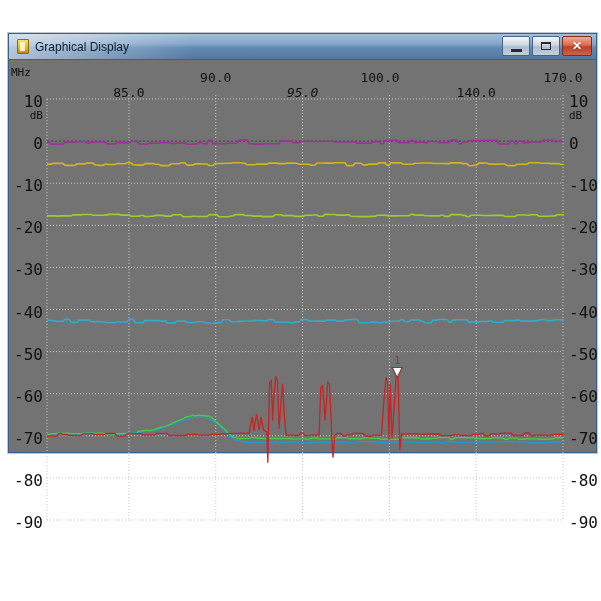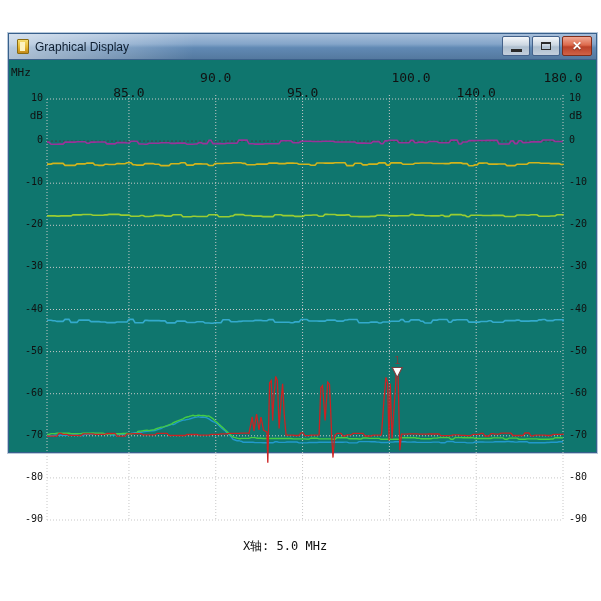--- a/index.html
+++ b/index.html
@@ -18,25 +18,25 @@
   .title-text { font-size:12px; color:#0e1e30; z-index:1; }
   .controls { position:absolute; right:4px; top:2px; display:flex; gap:2px; z-index:2; }
   .wbtn { width:28px; height:20px; border:1px solid #44628a; border-radius:2px; cursor:default;
       background:linear-gradient(180deg,#f4f7fa,#ccd7e2 45%,#aebfcf 55%,#c3cfdc);
       display:flex; align-items:center; justify-content:center; }
   .wbtn .min-glyph { width:11px; height:3px; background:#2a2a2a; margin-top:9px; }
   .wbtn .max-glyph { width:10px; height:8px; border:1px solid #2a2a2a; border-top:2px solid #2a2a2a; background:transparent; }
   .wbtn.close { width:30px; background:linear-gradient(180deg,#f0a894,#dd6a4c 45%,#bb4128 55%,#cf6248);
       border-color:#7e2d1a; color:#fff; font-size:12px; font-weight:bold; text-shadow:0 1px 1px rgba(0,0,0,.4); }
 
-  .client { position:absolute; left:0; top:26px; right:0; bottom:0; background:#0f766e; }
+  .client { position:absolute; left:0; top:26px; right:0; bottom:0; background:#737373; }
 
   .unit-label { position:absolute; font-family:"DejaVu Sans Mono", monospace; font-size:11px; color:#111; }
   .xtick { position:absolute; transform:translateX(-50%); font-family:"DejaVu Sans Mono", monospace; font-size:13px; color:#111; white-space:nowrap; }
-  .ytick { position:absolute; width:30px; font-family:"DejaVu Sans Mono", monospace; font-size:10px; color:#111; }
+  .ytick { position:absolute; width:30px; font-family:"DejaVu Sans Mono", monospace; font-size:16px; color:#111; }
   .ytick.left { text-align:right; }
   .ytick.right { text-align:left; }
   .footer-label { position:absolute; left:166px; top:478px; width:220px; text-align:center;
       font-family:"DejaVu Sans Mono", monospace; font-size:12px; color:#111; }
 
   #plot { position:absolute; left:38px; top:39px; overflow:visible; }
   .mklabel { font-family:"DejaVu Sans Mono", monospace; font-size:10px; fill:#7a4040; }
 </style>
 </head>
 <body>
@@ -59,24 +59,24 @@
   </div>
 
   <div class="client">
     <span class="unit-label" style="left:2px; top:6px;">MHz</span>
     <span class="unit-label" style="left:4px; top:49px; width:30px; text-align:right; position:absolute;">dB</span>
     <span class="unit-label" style="left:560px; top:49px;">dB</span>
 
     <div id="xticks">
         <div class="xtick" style="left: 119.949px; top: 25px; text-align: center;">85.0</div>
         <div class="xtick" style="left: 206.759px; top: 10px;">90.0</div>
-        <div class="xtick" style="left: 293.569px; top: 25px;">95.0</div>
-        <div class="xtick" style="left: 402px; top: 10px;">100.0</div>
+        <div class="xtick" style="left: 293.569px; top: 25px; font-style: italic;">95.0</div>
+        <div class="xtick" style="left: 371px; top: 10px;">100.0</div>
         <div class="xtick" style="left: 467.19px; top: 25px;">140.0</div>
-        <div class="xtick" style="left: 554px; top: 10px;">180.0</div>
+        <div class="xtick" style="left: 554px; top: 10px;">170.0</div>
       </div>
     <div id="yticks-left">
         <div class="ytick left" style="left: 4px; top: 32px;">10</div>
         <div class="ytick left" style="left: 4px; top: 74.1px;">0</div>
         <div class="ytick left" style="left: 4px; top: 116.2px;">-10</div>
         <div class="ytick left" style="left: 4px; top: 158.3px;">-20</div>
         <div class="ytick left" style="left: 4px; top: 200.4px;">-30</div>
         <div class="ytick left" style="left: 4px; top: 242.5px;">-40</div>
         <div class="ytick left" style="left: 4px; top: 284.6px;">-50</div>
         <div class="ytick left" style="left: 4px; top: 326.7px;">-60</div>
@@ -121,15 +121,14 @@
         <polyline points="0.0,65.1 0.0,65.1 2.0,65.1 4.0,65.1 6.0,64.4 8.0,64.4 10.0,64.4 12.0,64.4 14.0,64.4 16.0,64.4 18.0,66.4 20.0,66.4 22.0,66.4 24.0,66.4 26.0,66.4 28.0,66.4 30.0,64.9 32.0,64.9 34.0,64.9 36.0,64.9 38.0,64.9 40.0,64.1 42.0,64.1 44.0,64.1 46.0,64.1 48.0,66.0 50.0,66.0 52.0,66.4 54.0,66.4 56.0,66.4 58.0,65.2 60.0,65.2 62.0,65.5 64.0,65.5 66.0,65.5 68.0,65.5 70.0,64.6 72.0,64.6 74.0,64.8 76.0,64.8 78.0,64.8 80.0,63.8 82.0,63.8 84.0,63.8 86.0,65.7 88.0,65.7 90.0,66.1 92.0,66.1 94.0,66.1 96.0,66.1 98.0,64.6 100.0,64.6 102.0,64.6 104.0,64.6 106.0,64.6 108.0,65.3 110.0,65.3 112.0,65.3 114.0,66.6 116.0,66.6 118.0,66.6 120.0,66.6 122.0,66.6 124.0,64.8 126.0,64.8 128.0,64.8 130.0,64.8 132.0,64.8 134.0,63.8 136.0,63.8 138.0,63.8 140.0,66.1 142.0,66.1 144.0,66.1 146.0,66.1 148.0,64.9 150.0,64.9 152.0,64.9 154.0,64.9 156.0,65.0 158.0,65.0 160.0,65.0 162.0,66.5 164.0,66.5 166.0,66.5 168.0,64.5 170.0,64.5 172.0,64.5 174.0,64.5 176.0,64.5 178.0,64.2 180.0,64.2 182.0,64.2 184.0,64.2 186.0,63.8 188.0,63.8 190.0,63.8 192.0,63.8 194.0,63.8 196.0,64.4 198.0,64.4 200.0,65.8 202.0,65.8 204.0,65.8 206.0,65.8 208.0,65.8 210.0,65.1 212.0,65.1 214.0,65.1 216.0,65.1 218.0,65.1 220.0,65.1 222.0,64.1 224.0,64.1 226.0,64.1 228.0,64.1 230.0,64.1 232.0,64.6 234.0,64.6 236.0,64.6 238.0,64.6 240.0,64.1 242.0,64.1 244.0,64.1 246.0,64.1 248.0,64.3 250.0,64.3 252.0,65.3 254.0,65.3 256.0,65.3 258.0,65.3 260.0,65.3 262.0,65.3 264.0,66.2 266.0,66.2 268.0,66.2 270.0,64.0 272.0,64.0 274.0,64.0 276.0,64.0 278.0,64.1 280.0,64.1 282.0,64.1 284.0,64.1 286.0,64.1 288.0,63.8 290.0,63.8 292.0,63.8 294.0,63.8 296.0,63.8 298.0,63.8 300.0,66.6 302.0,66.6 304.0,66.6 306.0,66.6 308.0,64.2 310.0,64.2 312.0,64.2 314.0,64.2 316.0,65.9 318.0,65.9 320.0,65.9 322.0,65.1 324.0,65.1 326.0,65.1 328.0,65.1 330.0,65.1 332.0,63.9 334.0,63.9 336.0,63.9 338.0,63.9 340.0,66.1 342.0,66.1 344.0,63.9 346.0,63.9 348.0,63.9 350.0,63.9 352.0,63.9 354.0,63.9 356.0,65.3 358.0,65.3 360.0,65.3 362.0,65.3 364.0,65.3 366.0,65.3 368.0,64.2 370.0,64.2 372.0,64.2 374.0,64.0 376.0,64.0 378.0,64.0 380.0,64.0 382.0,64.0 384.0,64.0 386.0,64.5 388.0,64.5 390.0,64.5 392.0,64.5 394.0,64.5 396.0,64.5 398.0,64.6 400.0,64.6 402.0,64.6 404.0,63.9 406.0,63.9 408.0,63.9 410.0,63.9 412.0,63.9 414.0,63.9 416.0,64.6 418.0,64.6 420.0,64.6 422.0,66.7 424.0,66.7 426.0,66.7 428.0,65.9 430.0,65.9 432.0,64.1 434.0,64.1 436.0,64.1 438.0,64.0 440.0,64.0 442.0,65.1 444.0,65.1 446.0,65.1 448.0,65.1 450.0,65.1 452.0,65.0 454.0,65.0 456.0,65.0 458.0,65.0 460.0,66.6 462.0,66.6 464.0,66.6 466.0,66.6 468.0,66.6 470.0,65.2 472.0,65.2 474.0,65.2 476.0,65.2 478.0,65.2 480.0,65.2 482.0,63.8 484.0,63.8 486.0,63.8 488.0,63.8 490.0,63.8 492.0,63.8 494.0,64.3 496.0,64.3 498.0,64.3 500.0,64.3 502.0,64.3 504.0,64.6 506.0,64.6 508.0,64.6 510.0,64.6 512.0,64.6 514.0,65.5 516.0,65.5 516.0,66.0" fill="none" stroke="#d2b41c" stroke-width="1.6"></polyline>
         <polyline points="0.0,116.9 0.0,116.9 2.0,116.9 4.0,116.9 6.0,116.9 8.0,116.9 10.0,117.1 12.0,117.1 14.0,116.9 16.0,116.9 18.0,116.9 20.0,116.9 22.0,116.9 24.0,116.9 26.0,115.9 28.0,115.9 30.0,115.9 32.0,115.9 34.0,115.9 36.0,115.5 38.0,115.5 40.0,115.5 42.0,115.5 44.0,115.5 46.0,116.2 48.0,116.2 50.0,116.2 52.0,116.2 54.0,116.2 56.0,116.2 58.0,115.9 60.0,115.9 62.0,115.4 64.0,115.4 66.0,115.4 68.0,115.4 70.0,115.4 72.0,115.4 74.0,116.1 76.0,116.1 78.0,116.1 80.0,116.1 82.0,116.1 84.0,117.3 86.0,117.3 88.0,117.3 90.0,117.3 92.0,117.3 94.0,116.5 96.0,116.5 98.0,117.5 100.0,117.5 102.0,117.5 104.0,117.3 106.0,117.3 108.0,116.4 110.0,116.4 112.0,116.4 114.0,116.4 116.0,116.4 118.0,117.1 120.0,117.1 122.0,117.1 124.0,117.1 126.0,115.8 128.0,115.8 130.0,115.8 132.0,115.8 134.0,115.8 136.0,117.8 138.0,117.8 140.0,117.8 142.0,117.8 144.0,117.8 146.0,117.2 148.0,117.2 150.0,117.5 152.0,117.5 154.0,117.5 156.0,117.5 158.0,117.5 160.0,117.5 162.0,115.7 164.0,115.7 166.0,115.7 168.0,115.7 170.0,115.7 172.0,117.8 174.0,117.8 176.0,117.8 178.0,117.8 180.0,117.8 182.0,117.8 184.0,117.0 186.0,117.0 188.0,115.6 190.0,115.6 192.0,115.6 194.0,115.6 196.0,115.6 198.0,116.5 200.0,116.5 202.0,116.5 204.0,116.5 206.0,117.1 208.0,117.1 210.0,117.1 212.0,117.1 214.0,117.1 216.0,117.6 218.0,117.6 220.0,117.6 222.0,117.6 224.0,117.6 226.0,117.6 228.0,115.7 230.0,115.7 232.0,115.7 234.0,115.7 236.0,116.6 238.0,116.6 240.0,116.6 242.0,116.6 244.0,116.6 246.0,116.6 248.0,117.4 250.0,117.4 252.0,117.4 254.0,117.4 256.0,117.4 258.0,116.2 260.0,116.2 262.0,116.2 264.0,116.2 266.0,116.0 268.0,116.0 270.0,116.0 272.0,117.3 274.0,117.3 276.0,117.3 278.0,115.4 280.0,115.4 282.0,115.5 284.0,115.5 286.0,115.5 288.0,115.5 290.0,116.1 292.0,116.1 294.0,116.1 296.0,116.1 298.0,116.1 300.0,115.9 302.0,115.9 304.0,117.5 306.0,117.5 308.0,117.5 310.0,117.5 312.0,117.6 314.0,117.6 316.0,117.6 318.0,117.6 320.0,117.6 322.0,117.6 324.0,117.4 326.0,117.4 328.0,117.4 330.0,116.2 332.0,116.2 334.0,116.2 336.0,116.2 338.0,116.4 340.0,116.4 342.0,116.9 344.0,116.9 346.0,116.9 348.0,116.9 350.0,116.9 352.0,116.7 354.0,116.7 356.0,116.7 358.0,116.7 360.0,116.7 362.0,116.7 364.0,115.4 366.0,115.4 368.0,116.1 370.0,116.1 372.0,116.1 374.0,116.1 376.0,116.1 378.0,116.7 380.0,116.7 382.0,116.7 384.0,116.9 386.0,116.9 388.0,116.9 390.0,116.9 392.0,116.9 394.0,116.3 396.0,116.3 398.0,117.4 400.0,117.4 402.0,117.4 404.0,115.6 406.0,115.6 408.0,115.6 410.0,115.6 412.0,115.6 414.0,115.6 416.0,116.4 418.0,116.4 420.0,117.7 422.0,117.7 424.0,116.2 426.0,116.2 428.0,116.2 430.0,116.2 432.0,116.2 434.0,116.2 436.0,116.5 438.0,116.5 440.0,116.5 442.0,116.5 444.0,116.5 446.0,116.4 448.0,116.4 450.0,116.4 452.0,116.4 454.0,116.4 456.0,116.4 458.0,117.5 460.0,117.5 462.0,117.5 464.0,117.5 466.0,117.5 468.0,117.5 470.0,116.0 472.0,116.0 474.0,116.0 476.0,116.0 478.0,116.0 480.0,116.2 482.0,116.2 484.0,115.8 486.0,115.8 488.0,115.8 490.0,115.8 492.0,117.2 494.0,117.2 496.0,117.2 498.0,117.2 500.0,117.2 502.0,117.2 504.0,117.0 506.0,117.0 508.0,117.0 510.0,115.8 512.0,115.8 514.0,115.8 516.0,115.8 516.0,116.1" fill="none" stroke="#9acd32" stroke-width="1.6"></polyline>
         <polyline points="0.0,221.2 0.0,221.2 2.0,221.2 4.0,221.2 6.0,221.8 8.0,221.8 10.0,222.4 12.0,222.4 14.0,222.4 16.0,222.4 18.0,220.4 20.0,220.4 22.0,220.4 24.0,223.4 26.0,223.4 28.0,223.4 30.0,223.4 32.0,221.1 34.0,221.1 36.0,221.1 38.0,221.1 40.0,221.1 42.0,221.1 44.0,222.6 46.0,222.6 48.0,222.6 50.0,222.6 52.0,222.6 54.0,223.0 56.0,223.0 58.0,223.0 60.0,223.6 62.0,223.6 64.0,223.6 66.0,223.6 68.0,223.6 70.0,223.0 72.0,223.0 74.0,223.0 76.0,223.0 78.0,223.0 80.0,223.0 82.0,220.4 84.0,220.4 86.0,220.4 88.0,223.7 90.0,223.7 92.0,223.7 94.0,223.7 96.0,223.7 98.0,221.4 100.0,221.4 102.0,221.6 104.0,221.6 106.0,221.6 108.0,221.6 110.0,221.6 112.0,221.6 114.0,221.9 116.0,221.9 118.0,221.9 120.0,223.9 122.0,223.9 124.0,223.9 126.0,223.9 128.0,223.9 130.0,222.1 132.0,222.1 134.0,222.1 136.0,222.1 138.0,222.1 140.0,223.5 142.0,223.5 144.0,223.5 146.0,223.5 148.0,223.5 150.0,222.7 152.0,222.7 154.0,222.7 156.0,222.7 158.0,224.0 160.0,224.0 162.0,224.0 164.0,224.2 166.0,224.2 168.0,223.8 170.0,223.8 172.0,223.8 174.0,223.8 176.0,220.8 178.0,220.8 180.0,220.8 182.0,220.8 184.0,222.7 186.0,222.7 188.0,222.7 190.0,222.7 192.0,222.4 194.0,222.4 196.0,222.0 198.0,222.0 200.0,222.0 202.0,222.0 204.0,222.0 206.0,222.0 208.0,221.4 210.0,221.4 212.0,221.4 214.0,221.4 216.0,221.7 218.0,221.7 220.0,221.7 222.0,220.6 224.0,220.6 226.0,220.6 228.0,223.2 230.0,223.2 232.0,223.2 234.0,223.3 236.0,223.3 238.0,223.3 240.0,223.3 242.0,223.3 244.0,223.8 246.0,223.8 248.0,222.9 250.0,222.9 252.0,222.9 254.0,220.5 256.0,220.5 258.0,220.5 260.0,220.5 262.0,222.0 264.0,222.0 266.0,222.0 268.0,222.0 270.0,222.0 272.0,222.1 274.0,222.1 276.0,222.1 278.0,222.1 280.0,221.1 282.0,221.1 284.0,221.1 286.0,221.1 288.0,221.1 290.0,222.1 292.0,222.1 294.0,222.1 296.0,222.1 298.0,221.0 300.0,221.0 302.0,220.5 304.0,220.5 306.0,220.5 308.0,220.5 310.0,220.5 312.0,223.8 314.0,223.8 316.0,223.8 318.0,223.8 320.0,223.8 322.0,223.8 324.0,223.1 326.0,223.1 328.0,223.1 330.0,223.1 332.0,224.0 334.0,224.0 336.0,223.0 338.0,223.0 340.0,223.0 342.0,223.0 344.0,222.3 346.0,222.3 348.0,222.3 350.0,222.3 352.0,222.3 354.0,220.6 356.0,220.6 358.0,222.7 360.0,222.7 362.0,222.7 364.0,220.9 366.0,220.9 368.0,220.9 370.0,220.9 372.0,220.9 374.0,222.3 376.0,222.3 378.0,224.0 380.0,224.0 382.0,224.0 384.0,224.0 386.0,221.1 388.0,221.1 390.0,221.1 392.0,220.5 394.0,220.5 396.0,220.5 398.0,220.5 400.0,220.5 402.0,223.3 404.0,223.3 406.0,221.1 408.0,221.1 410.0,220.7 412.0,220.7 414.0,220.7 416.0,220.7 418.0,220.7 420.0,220.7 422.0,223.1 424.0,223.1 426.0,223.1 428.0,223.1 430.0,223.1 432.0,223.1 434.0,222.5 436.0,222.5 438.0,222.5 440.0,222.5 442.0,221.8 444.0,221.8 446.0,223.2 448.0,223.2 450.0,223.2 452.0,223.2 454.0,223.2 456.0,223.2 458.0,221.6 460.0,221.6 462.0,221.6 464.0,221.6 466.0,221.6 468.0,221.6 470.0,221.1 472.0,221.1 474.0,222.1 476.0,222.1 478.0,222.1 480.0,222.1 482.0,222.1 484.0,221.9 486.0,221.9 488.0,221.9 490.0,221.9 492.0,220.9 494.0,220.9 496.0,220.5 498.0,220.5 500.0,221.6 502.0,221.6 504.0,221.6 506.0,221.6 508.0,220.8 510.0,220.8 512.0,220.8 514.0,220.8 516.0,220.8 516.0,222.6" fill="none" stroke="#33aacc" stroke-width="1.6"></polyline>
         <polyline points="0.0,336.8 0.0,336.8 2.0,336.7 4.0,336.7 6.0,336.7 8.0,336.3 10.0,336.3 12.0,336.3 14.0,336.3 16.0,336.3 18.0,336.3 20.0,336.3 22.0,336.3 24.0,336.3 26.0,335.8 28.0,335.8 30.0,335.7 32.0,336.6 34.0,336.6 36.0,336.6 38.0,335.4 40.0,335.4 42.0,335.3 44.0,335.3 46.0,335.1 48.0,335.0 50.0,335.0 52.0,335.0 54.0,335.0 56.0,335.0 58.0,335.0 60.0,334.9 62.0,334.9 64.0,336.1 66.0,336.0 68.0,336.0 70.0,336.0 72.0,335.4 74.0,335.4 76.0,335.4 78.0,336.4 78.5,336.4 80.0,334.8 82.0,334.6 84.0,334.4 86.0,334.1 88.0,333.8 90.0,333.6 90.6,333.6 92.0,333.4 94.0,333.2 96.0,332.9 98.0,332.6 100.0,332.3 102.0,332.0 104.0,331.7 106.0,331.8 108.0,331.5 108.0,331.5 110.0,330.8 112.0,330.2 114.0,329.5 116.0,328.4 118.0,327.7 120.0,327.0 122.0,326.3 124.0,325.6 125.4,325.1 126.0,325.7 128.0,324.9 130.0,323.5 132.0,322.7 134.0,321.9 136.0,321.1 138.0,321.1 139.2,320.6 140.0,320.6 142.0,320.1 144.0,319.5 146.0,318.9 148.0,318.4 150.0,318.1 151.4,317.7 152.0,317.9 154.0,318.3 156.0,318.0 158.0,318.4 160.0,318.8 161.8,319.8 162.0,319.9 164.0,321.3 166.0,322.6 168.0,323.3 170.0,324.6 170.5,325.0 172.0,326.4 174.0,328.4 176.0,330.3 178.0,331.7 179.2,332.9 180.0,333.7 182.0,335.6 184.0,337.6 186.0,340.2 186.1,340.3 188.0,341.0 190.0,341.7 192.0,341.6 194.0,342.3 194.8,342.5 196.0,343.2 198.0,343.2 200.0,343.2 202.0,343.2 204.0,343.2 206.0,343.2 208.0,343.6 210.0,343.6 212.0,343.6 214.0,343.6 216.0,343.8 218.0,343.8 220.0,343.8 222.0,343.8 224.0,343.8 226.0,343.8 228.0,342.8 230.0,342.8 232.0,343.4 234.0,343.4 236.0,343.4 238.0,343.4 240.0,343.0 242.0,343.0 244.0,343.0 246.0,343.0 248.0,343.0 250.0,343.0 252.0,343.9 254.0,343.9 256.0,343.9 258.0,343.9 260.0,343.9 262.0,343.5 264.0,343.5 266.0,343.5 268.0,343.5 270.0,343.5 272.0,343.2 274.0,343.2 276.0,343.2 278.0,343.2 280.0,343.2 282.0,343.2 284.0,343.2 286.0,343.2 288.0,343.2 290.0,343.2 292.0,343.2 294.0,343.2 296.0,343.2 298.0,343.1 300.0,343.1 302.0,343.9 304.0,343.9 306.0,343.9 308.0,343.9 310.0,343.9 312.0,342.6 314.0,342.6 316.0,342.6 318.0,342.6 320.0,342.6 322.0,342.6 324.0,342.8 326.0,342.8 328.0,342.8 330.0,343.1 332.0,343.1 334.0,343.5 336.0,343.5 338.0,343.5 340.0,343.5 342.0,343.1 344.0,343.1 346.0,343.1 348.0,342.7 350.0,342.7 352.0,342.7 354.0,342.7 356.0,342.7 358.0,342.7 360.0,343.1 362.0,343.1 364.0,343.1 366.0,343.0 368.0,343.0 370.0,343.4 372.0,343.4 374.0,343.4 376.0,343.4 378.0,343.4 380.0,343.4 382.0,343.4 384.0,343.4 386.0,343.1 388.0,343.1 390.0,343.1 392.0,343.1 394.0,343.8 396.0,343.8 398.0,343.8 400.0,342.5 402.0,342.5 404.0,342.5 406.0,342.5 408.0,343.4 410.0,343.4 412.0,343.4 414.0,343.4 416.0,343.4 418.0,343.4 420.0,343.9 422.0,343.9 424.0,343.9 426.0,343.9 428.0,343.0 430.0,343.0 432.0,343.0 434.0,343.0 436.0,343.0 438.0,343.1 440.0,343.1 442.0,343.1 444.0,343.1 446.0,343.1 448.0,342.8 450.0,342.8 452.0,342.8 454.0,342.8 456.0,342.8 458.0,342.8 460.0,342.5 462.0,342.5 464.0,342.8 466.0,342.8 468.0,343.1 470.0,343.1 472.0,342.7 474.0,342.7 476.0,342.7 478.0,342.7 480.0,342.7 482.0,343.8 484.0,343.8 486.0,343.8 488.0,343.8 490.0,343.8 492.0,343.7 494.0,343.7 496.0,343.7 498.0,343.7 500.0,343.5 502.0,343.5 504.0,343.2 506.0,343.2 508.0,343.2 510.0,343.2 512.0,342.8 514.0,342.8 516.0,342.8 516.0,342.8" fill="none" stroke="#2299cc" stroke-width="1.4"></polyline>
         <polyline points="0.0,335.5 0.0,335.5 2.0,335.5 4.0,334.6 6.0,334.6 8.0,334.6 10.0,334.1 12.0,334.1 14.0,334.3 16.0,334.3 18.0,334.2 20.0,334.2 22.0,334.2 24.0,334.6 26.0,334.6 28.0,334.6 30.0,334.6 32.0,334.6 34.0,334.6 36.0,334.1 38.0,334.1 40.0,334.1 42.0,334.1 44.0,334.1 46.0,334.0 48.0,334.1 50.0,334.1 52.0,334.1 54.0,334.1 56.0,334.1 58.0,335.1 60.0,335.1 62.0,335.1 64.0,335.1 66.0,334.7 68.0,334.7 70.0,334.7 72.0,334.7 74.0,334.7 76.0,334.5 78.0,334.5 78.5,334.5 80.0,334.3 82.0,335.1 84.0,334.9 86.0,334.6 88.0,334.4 90.0,334.2 90.6,332.6 92.0,332.3 94.0,332.1 96.0,331.8 98.0,331.4 100.0,331.1 102.0,331.6 104.0,331.2 106.0,330.9 108.0,330.6 108.0,330.2 110.0,329.5 112.0,328.8 114.0,328.1 116.0,328.1 118.0,327.4 120.0,326.7 122.0,325.9 124.0,325.2 125.4,324.7 126.0,323.8 128.0,323.0 130.0,322.2 132.0,321.4 134.0,320.6 136.0,319.8 138.0,318.7 139.2,318.2 140.0,318.0 142.0,317.5 144.0,316.9 146.0,316.3 148.0,317.0 150.0,316.5 151.4,316.1 152.0,316.2 154.0,316.6 156.0,316.4 158.0,316.8 160.0,317.2 161.8,316.9 162.0,317.0 164.0,318.4 166.0,319.8 168.0,322.0 170.0,323.4 170.5,323.7 172.0,325.2 174.0,327.1 176.0,328.7 178.0,330.7 179.2,331.8 180.0,332.5 182.0,334.5 184.0,336.2 186.0,338.1 186.1,338.2 188.0,338.6 190.0,339.1 192.0,339.6 193.1,339.8 194.0,339.4 196.0,339.4 198.0,339.4 200.0,339.4 202.0,339.4 204.0,338.6 206.0,338.6 208.0,338.6 210.0,339.2 212.0,339.2 214.0,339.2 216.0,339.5 218.0,339.5 220.0,339.5 222.0,339.5 224.0,339.5 226.0,339.5 228.0,339.5 230.0,339.5 232.0,339.5 234.0,339.5 236.0,339.5 238.0,339.5 240.0,339.5 242.0,339.5 244.0,339.5 246.0,339.9 248.0,339.9 250.0,339.9 252.0,339.9 254.0,339.9 256.0,339.9 258.0,339.9 260.0,340.1 262.0,340.1 264.0,339.2 266.0,339.2 268.0,339.2 270.0,339.2 272.0,339.9 274.0,339.9 276.0,339.9 278.0,339.9 280.0,339.9 282.0,339.9 284.0,339.9 286.0,340.2 288.0,340.2 290.0,338.7 292.0,338.7 294.0,338.7 296.0,338.7 298.0,338.7 300.0,338.7 302.0,339.8 304.0,339.8 306.0,339.8 308.0,339.8 310.0,339.8 312.0,340.0 314.0,340.0 316.0,339.0 318.0,339.0 320.0,339.0 322.0,339.4 324.0,339.4 326.0,339.4 328.0,339.4 330.0,339.4 332.0,339.4 334.0,340.3 336.0,340.3 338.0,340.3 340.0,340.3 342.0,340.3 344.0,340.3 346.0,340.3 348.0,340.3 350.0,340.3 352.0,340.3 354.0,338.7 356.0,338.7 358.0,338.7 360.0,338.7 362.0,338.7 364.0,338.7 366.0,338.7 368.0,338.7 370.0,339.2 372.0,339.2 374.0,339.8 376.0,339.8 378.0,339.8 380.0,339.8 382.0,339.8 384.0,339.8 386.0,339.1 388.0,339.1 390.0,339.1 392.0,338.6 394.0,338.6 396.0,338.6 398.0,338.6 400.0,338.6 402.0,338.6 404.0,340.2 406.0,340.2 408.0,338.6 410.0,338.6 412.0,338.6 414.0,338.6 416.0,338.7 418.0,338.7 420.0,338.7 422.0,338.7 424.0,338.7 426.0,338.7 428.0,339.5 430.0,339.5 432.0,339.5 434.0,339.5 436.0,339.5 438.0,339.5 440.0,339.5 442.0,339.5 444.0,339.5 446.0,338.9 448.0,338.9 450.0,338.9 452.0,338.9 454.0,338.9 456.0,338.9 458.0,340.3 460.0,340.3 462.0,339.1 464.0,339.1 466.0,339.1 468.0,339.1 470.0,339.1 472.0,340.2 474.0,340.2 476.0,340.2 478.0,340.2 480.0,339.9 482.0,339.9 484.0,339.9 486.0,339.9 488.0,339.9 490.0,339.9 492.0,340.2 494.0,340.2 496.0,340.2 498.0,340.2 500.0,340.2 502.0,340.2 504.0,340.0 506.0,340.0 508.0,338.7 510.0,338.7 512.0,338.7 514.0,338.7 516.0,338.7 516.0,338.7" fill="none" stroke="#44cc44" stroke-width="1.4"></polyline>
         <polyline points="0.0,337.1 0.0,337.1 2.0,337.1 4.0,337.1 6.0,337.1 8.0,337.1 10.0,337.1 12.0,334.4 14.0,334.4 16.0,335.3 18.0,335.3 20.0,335.3 22.0,336.3 24.0,336.3 26.0,336.3 28.0,336.3 30.0,336.3 32.0,336.7 34.0,336.7 36.0,334.9 38.0,334.9 40.0,334.9 42.0,334.9 44.0,334.9 46.0,334.9 48.0,335.4 50.0,335.4 52.0,335.4 54.0,335.4 56.0,335.4 58.0,335.4 60.0,334.5 62.0,334.5 64.0,334.5 66.0,334.3 68.0,334.3 70.0,337.2 72.0,337.2 74.0,337.2 76.0,337.2 78.0,337.2 80.0,334.8 82.0,334.8 84.0,334.8 86.0,334.6 88.0,334.6 90.0,334.6 92.0,334.6 94.0,334.6 96.0,335.9 98.0,335.9 100.0,335.9 102.0,335.9 104.0,335.9 106.0,335.9 108.0,335.9 110.0,334.3 112.0,334.3 114.0,334.3 116.0,334.3 118.0,334.3 120.0,334.3 122.0,336.5 124.0,336.5 126.0,336.4 128.0,336.4 130.0,336.5 132.0,336.5 134.0,336.5 136.0,336.5 138.0,336.5 140.0,335.5 142.0,335.5 144.0,335.5 146.0,335.5 148.0,335.5 150.0,335.5 152.0,336.1 154.0,336.1 156.0,336.1 158.0,336.1 160.0,336.1 162.0,336.1 164.0,335.3 166.0,335.3 168.0,335.3 170.0,335.3 172.0,335.3 174.0,334.9 176.0,334.9 178.0,334.9 180.0,334.9 182.0,334.3 184.0,334.3 186.0,334.3 188.0,334.3 190.0,334.3 192.0,334.3 194.0,334.1 196.0,334.1 198.0,334.1 200.0,334.1 201.7,334.1 202.0,334.3 204.0,324.1 205.2,317.9 206.0,324.2 207.0,331.8 208.0,324.6 209.6,315.1 210.0,317.9 212.0,330.8 212.2,329.9 213.9,318.5 214.0,318.1 216.0,328.4 216.5,331.1 218.0,332.0 220.0,333.2 220.0,333.9 220.8,363.7 222.0,310.5 222.6,283.7 224.0,282.0 224.3,281.6 225.7,321.6 226.0,314.4 226.9,298.4 228.0,285.4 228.7,277.4 230.0,280.8 230.4,281.8 232.0,325.9 232.1,329.5 233.9,303.8 234.0,302.4 235.6,284.9 236.0,292.1 237.3,316.4 238.0,324.0 239.1,336.1 240.0,336.1 242.0,336.1 244.0,336.1 246.0,336.1 248.0,336.5 250.0,336.5 252.0,336.5 254.0,333.9 256.0,333.9 258.0,336.7 260.0,336.7 262.0,336.7 264.0,336.2 266.0,336.2 268.0,336.2 270.0,336.2 272.0,335.9 272.1,335.9 273.8,288.7 274.0,288.5 275.5,286.6 276.0,292.1 278.0,319.5 278.1,321.5 280.0,293.9 280.7,283.1 282.0,284.6 282.5,285.2 284.0,319.2 284.7,337.6 286.0,358.6 286.0,358.0 287.7,336.3 288.0,336.3 290.0,334.4 292.0,334.4 294.0,334.4 296.0,337.0 298.0,337.0 300.0,335.9 302.0,335.9 304.0,335.9 306.0,334.4 308.0,334.4 310.0,334.4 312.0,334.4 314.0,334.4 316.0,334.4 318.0,337.0 320.0,337.0 322.0,337.0 324.0,337.0 326.0,336.2 328.0,336.2 330.0,336.2 332.0,336.2 334.0,336.2 334.6,334.3 336.0,314.2 337.2,297.7 338.0,289.9 338.9,278.4 340.0,281.6 340.6,283.5 342.0,340.1 342.0,341.5 343.2,284.6 344.0,308.3 345.0,339.4 346.0,324.6 347.6,301.5 348.0,296.1 349.3,274.2 350.0,275.6 351.1,277.6 352.0,317.5 352.8,351.3 354.0,340.0 354.5,335.1 356.0,335.1 358.0,335.1 360.0,335.1 362.0,334.9 364.0,334.9 366.0,334.9 368.0,334.9 370.0,334.9 372.0,335.2 374.0,335.2 376.0,335.2 378.0,335.2 380.0,335.2 382.0,335.0 384.0,335.0 386.0,335.0 388.0,335.0 390.0,335.0 392.0,335.0 394.0,336.7 396.0,336.7 398.0,336.7 400.0,336.7 402.0,336.7 404.0,336.7 406.0,335.9 408.0,335.9 410.0,335.9 412.0,335.9 414.0,336.3 416.0,336.3 418.0,336.3 420.0,336.6 422.0,336.6 424.0,336.6 426.0,335.3 428.0,335.3 430.0,335.3 432.0,335.3 434.0,334.3 436.0,334.3 438.0,337.0 440.0,337.0 442.0,337.0 444.0,334.6 446.0,334.6 448.0,335.2 450.0,335.2 452.0,335.2 454.0,334.2 456.0,334.2 458.0,334.2 460.0,334.2 462.0,334.2 464.0,334.2 466.0,336.5 468.0,336.5 470.0,336.5 472.0,336.5 474.0,336.5 476.0,336.5 478.0,334.0 480.0,334.0 482.0,334.0 484.0,336.9 486.0,336.9 488.0,336.2 490.0,336.2 492.0,336.2 494.0,336.2 496.0,336.2 498.0,336.2 500.0,336.5 502.0,336.5 504.0,336.5 506.0,335.4 508.0,335.4 510.0,335.4 512.0,335.4 514.0,335.4 516.0,335.4 516.0,334.5" fill="none" stroke="#cc2222" stroke-width="1.3"></polyline>
         <polygon points="345.19246298788704,268.492 355.19246298788704,268.492 350.19246298788704,278.492" fill="#ffffff" stroke="#7a4040" stroke-width="1.2"></polygon>
         <text x="350.19246298788704" y="265.492" text-anchor="middle" class="mklabel">1</text>
       </svg>
 
-    <div class="footer-label">X轴: 5.0 MHz</div>
   </div>
 </div>
 
 </body></html>

